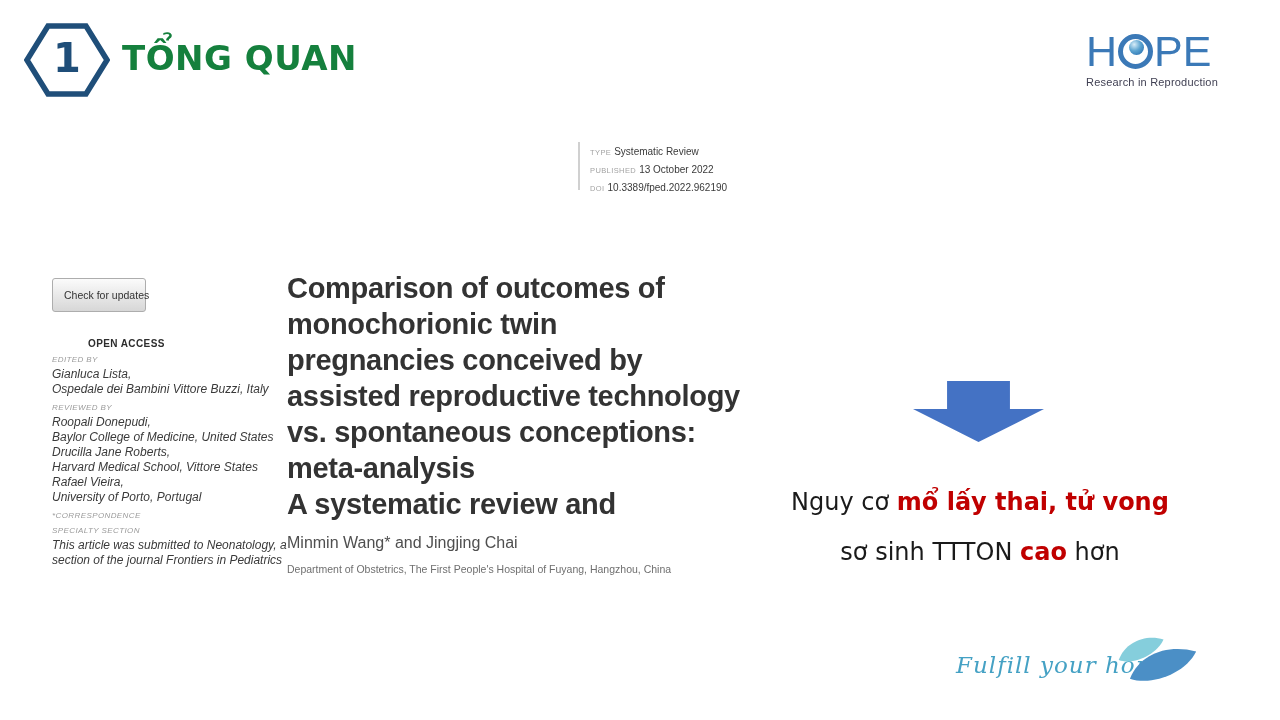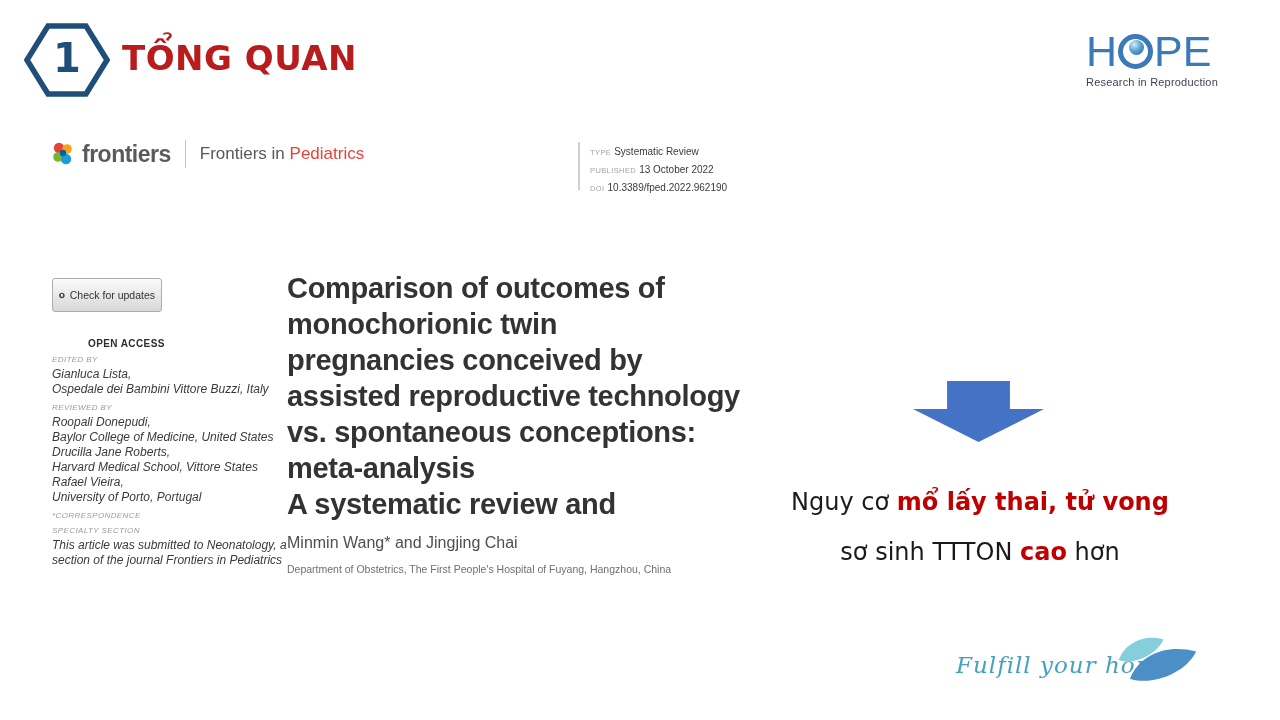--- a/index.html
+++ b/index.html
@@ -11,21 +11,21 @@
   }
   
   .section-badge { position:absolute; left:24px; top:22px; width:86px; height:76px; }
   .section-badge .num {
     position:absolute; left:0; top:13px; width:86px; text-align:center;
     font-family:"DejaVu Sans", sans-serif; font-weight:bold; font-size:40px; color:#1F4E79;
   }
   .page-title {
     position:absolute; left:122px; top:38px;
     font-family:"DejaVu Sans","Liberation Sans",sans-serif;
-    font-weight:bold; font-size:34px; color:#b91c1c; letter-spacing:0.5px;
+    font-weight:bold; font-size:34px; color:#15803d; letter-spacing:0.5px;
   }
   
   .hope { position:absolute; left:1086px; top:30px; width:130px; }
   .hope-row { display:flex; align-items:center; color:#3B79B7; height:42px; }
   .hope-letter { font-size:43px; line-height:42px; font-family:"Liberation Sans",sans-serif; }
   .hope-o { position:relative; width:35px; height:35px; border:5px solid #3B79B7; border-radius:50%; margin:0 1px; }
   .hope-ball { position:absolute; left:6px; top:1px; width:15px; height:15px; border-radius:50%;
     background:radial-gradient(circle at 35% 30%, #d8edf8 0%, #5ba3d0 45%, #1c63a8 100%); }
   .hope-tagline { margin-top:4px; font-size:11px; color:#3f3f52; letter-spacing:0.2px; white-space:nowrap; }
   
@@ -36,21 +36,21 @@
   .fr-series { font-size:17px; color:#58595b; white-space:pre-wrap; }
   .fr-series .series-name { color:#E8413C; }
   .paper-meta { position:absolute; left:533px; top:14px; display:flex; }
   .meta-divider { width:2px; height:48px; background:#d0d0d0; margin-right:10px; }
   .meta-row { line-height:15px; white-space:nowrap; }
   .meta-label { font-size:7.5px; color:#a3a3a3; letter-spacing:0.4px; margin-right:3px; }
   .meta-value { font-size:10px; color:#3a3a3a; }
   
   .sb { position:absolute; left:7px; top:150px; width:236px; }
   .check-btn {
-    display:flex; align-items:center; width:110px; height:21px; padding:16px 6px;
+    display:flex; align-items:center; width:94px; height:21px; padding:16px 6px;
     background:linear-gradient(#fbfbfb,#d7d7d7); border:1px solid #adadad; border-radius:3px;
     cursor:pointer;
   }
   .check-btn span { font-size:10.5px; color:#333; margin-left:5px; white-space:nowrap; }
   .open-access { margin-top:26px; font-size:10px; font-weight:bold; color:#2d2d2d; letter-spacing:0.4px;margin-left:36px; }
   .sb-section { margin-top:6px;font-style:italic; }
   .sb-label { font-size:8px; color:#9b9b9b; letter-spacing:0.4px; line-height:9px; margin-bottom:3px; }
   .sb-lines div { font-size:12px; color:#3a3a3a; line-height:15px; white-space:nowrap; }
   
   .tblock { position:absolute; left:242px; top:142px; width:490px; }
@@ -105,32 +105,20 @@
       <span class="hope-o">
         <span class="hope-ball"></span>
       </span>
       <span class="hope-letter">PE</span>
     </div>
     <div class="hope-tagline">Research in Reproduction</div>
   </div>
 
   <div class="paper">
 
-    <div class="fr-header">
-      <svg width="24" height="26" viewBox="0 0 24 26">
-        <circle cx="8" cy="7" r="5.2" fill="#E8413C"></circle>
-        <circle cx="16" cy="8" r="4.8" fill="#F9A11B"></circle>
-        <circle cx="7" cy="16" r="4.8" fill="#76B82A"></circle>
-        <circle cx="15" cy="18" r="5.2" fill="#1B9DD9"></circle>
-        <circle cx="12" cy="12" r="3.2" fill="#0F5E9C"></circle>
-      </svg>
-      <span class="fr-wordmark">frontiers</span>
-      <span class="fr-divider"></span>
-      <span class="fr-series"><span>Frontiers in </span><span class="series-name">Pediatrics</span></span>
-    </div>
 
     <div class="paper-meta">
       <span class="meta-divider"></span>
       <div>
         <div class="meta-row"><span class="meta-label">TYPE</span><span class="meta-value">Systematic Review</span></div>
         <div class="meta-row"><span class="meta-label">PUBLISHED</span><span class="meta-value">13 October 2022</span></div>
         <div class="meta-row"><span class="meta-label">DOI</span><span class="meta-value">10.3389/fped.2022.962190</span></div>
       </div>
     </div>
 

